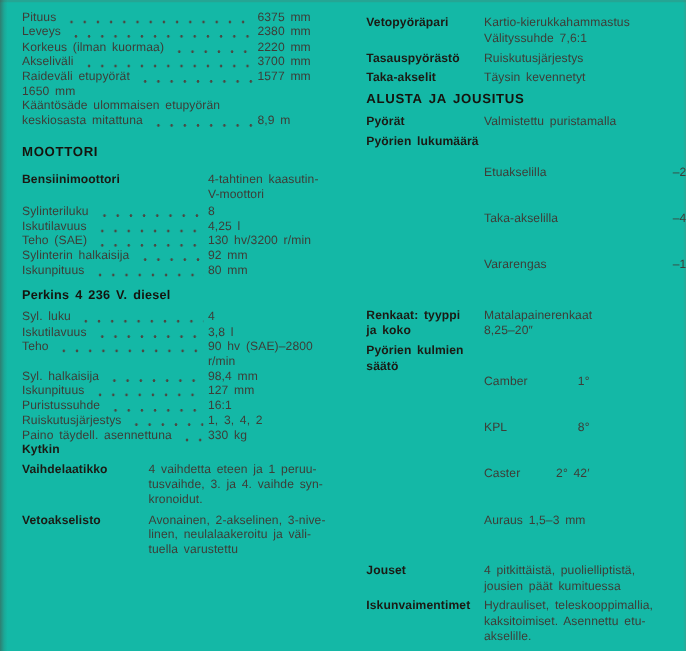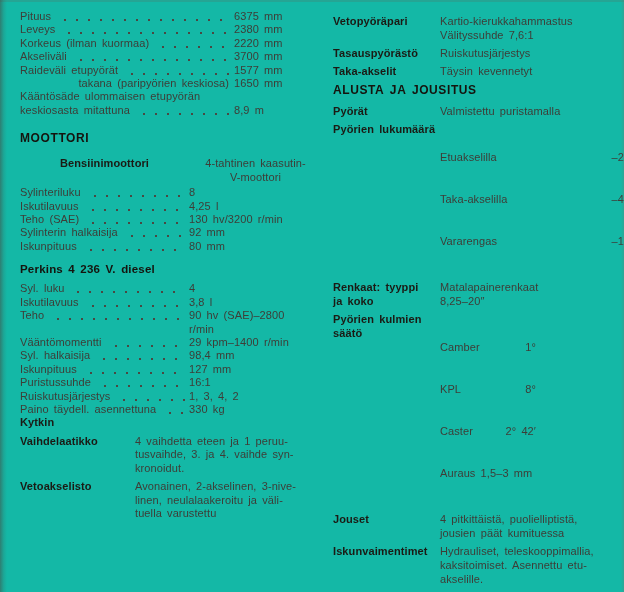--- a/index.html
+++ b/index.html
@@ -22,21 +22,21 @@
     background:radial-gradient(circle,#4a4842 1.05px,rgba(0,0,0,0) 1.45px) 2px 8px / 12px 4px repeat-x;
   }
   .drow .val{white-space:pre;flex:0 0 auto;}
   .dim  .val{width:88px;}
   .spec .val{width:133px;}
   .drow.indent .lbl{flex:1 1 auto;text-align:right;padding-right:5px;}
 
   
   .defrow{display:grid;margin-bottom:5px;}
   .col-left .defrow{grid-template-columns:115px 1fr;line-height:13.5px;}
-  .col-left .defrow.wide{grid-template-columns:169px 1fr;margin-bottom:2px;text-align:center;}
+  .col-left .defrow.wide{grid-template-columns:169px 1fr;margin-bottom:2px;}
   .col-right .defrow{grid-template-columns:107px 1fr;line-height:14px;margin-bottom:4px;}
   .defrow .dl{font-weight:bold;color:#1b1a14;white-space:pre;}
   .defrow .dv{white-space:pre;}
 
   
   .subrow{display:flex;line-height:14px;justify-content:space-between;}
   .subrow .subname{min-width:72px;padding-right:4px;white-space:pre;}
   .subrow .subval{white-space:pre;}
   .anglerow{display:flex;justify-content:space-between;width:96px;line-height:14px;white-space:pre;}
 
@@ -81,21 +81,20 @@
         <span class="lbl">Akseliväli</span>
         <span class="dots"></span>
         <span class="val">3700 mm</span>
       </div>
       <div class="drow dim">
         <span class="lbl">Raideväli etupyörät</span>
         <span class="dots"></span>
         <span class="val">1577 mm</span>
       </div>
       <div class="drow dim indent nodots">
-        <span class="lbl">takana (paripyörien keskiosa)</span>
 
         <span class="val">1650 mm</span>
       </div>
       <div class="drow dim nodots">
         <span class="lbl">Kääntösäde ulommaisen etupyörän</span>
 
         <span class="val"></span>
       </div>
       <div class="drow dim">
         <span class="lbl">keskiosasta mitattuna</span>
@@ -151,25 +150,20 @@
       <div class="drow spec">
         <span class="lbl">Iskutilavuus</span>
         <span class="dots"></span>
         <span class="val">3,8 l</span>
       </div>
       <div class="drow spec">
         <span class="lbl">Teho</span>
         <span class="dots"></span>
         <span class="val">90 hv (SAE)–2800
 r/min</span>
-      </div>
-      <div class="drow spec">
-        <span class="lbl">Vääntömomentti</span>
-        <span class="dots"></span>
-        <span class="val">29 kpm–1400 r/min</span>
       </div>
       <div class="drow spec">
         <span class="lbl">Syl. halkaisija</span>
         <span class="dots"></span>
         <span class="val">98,4 mm</span>
       </div>
       <div class="drow spec">
         <span class="lbl">Iskunpituus</span>
         <span class="dots"></span>
         <span class="val">127 mm</span>

